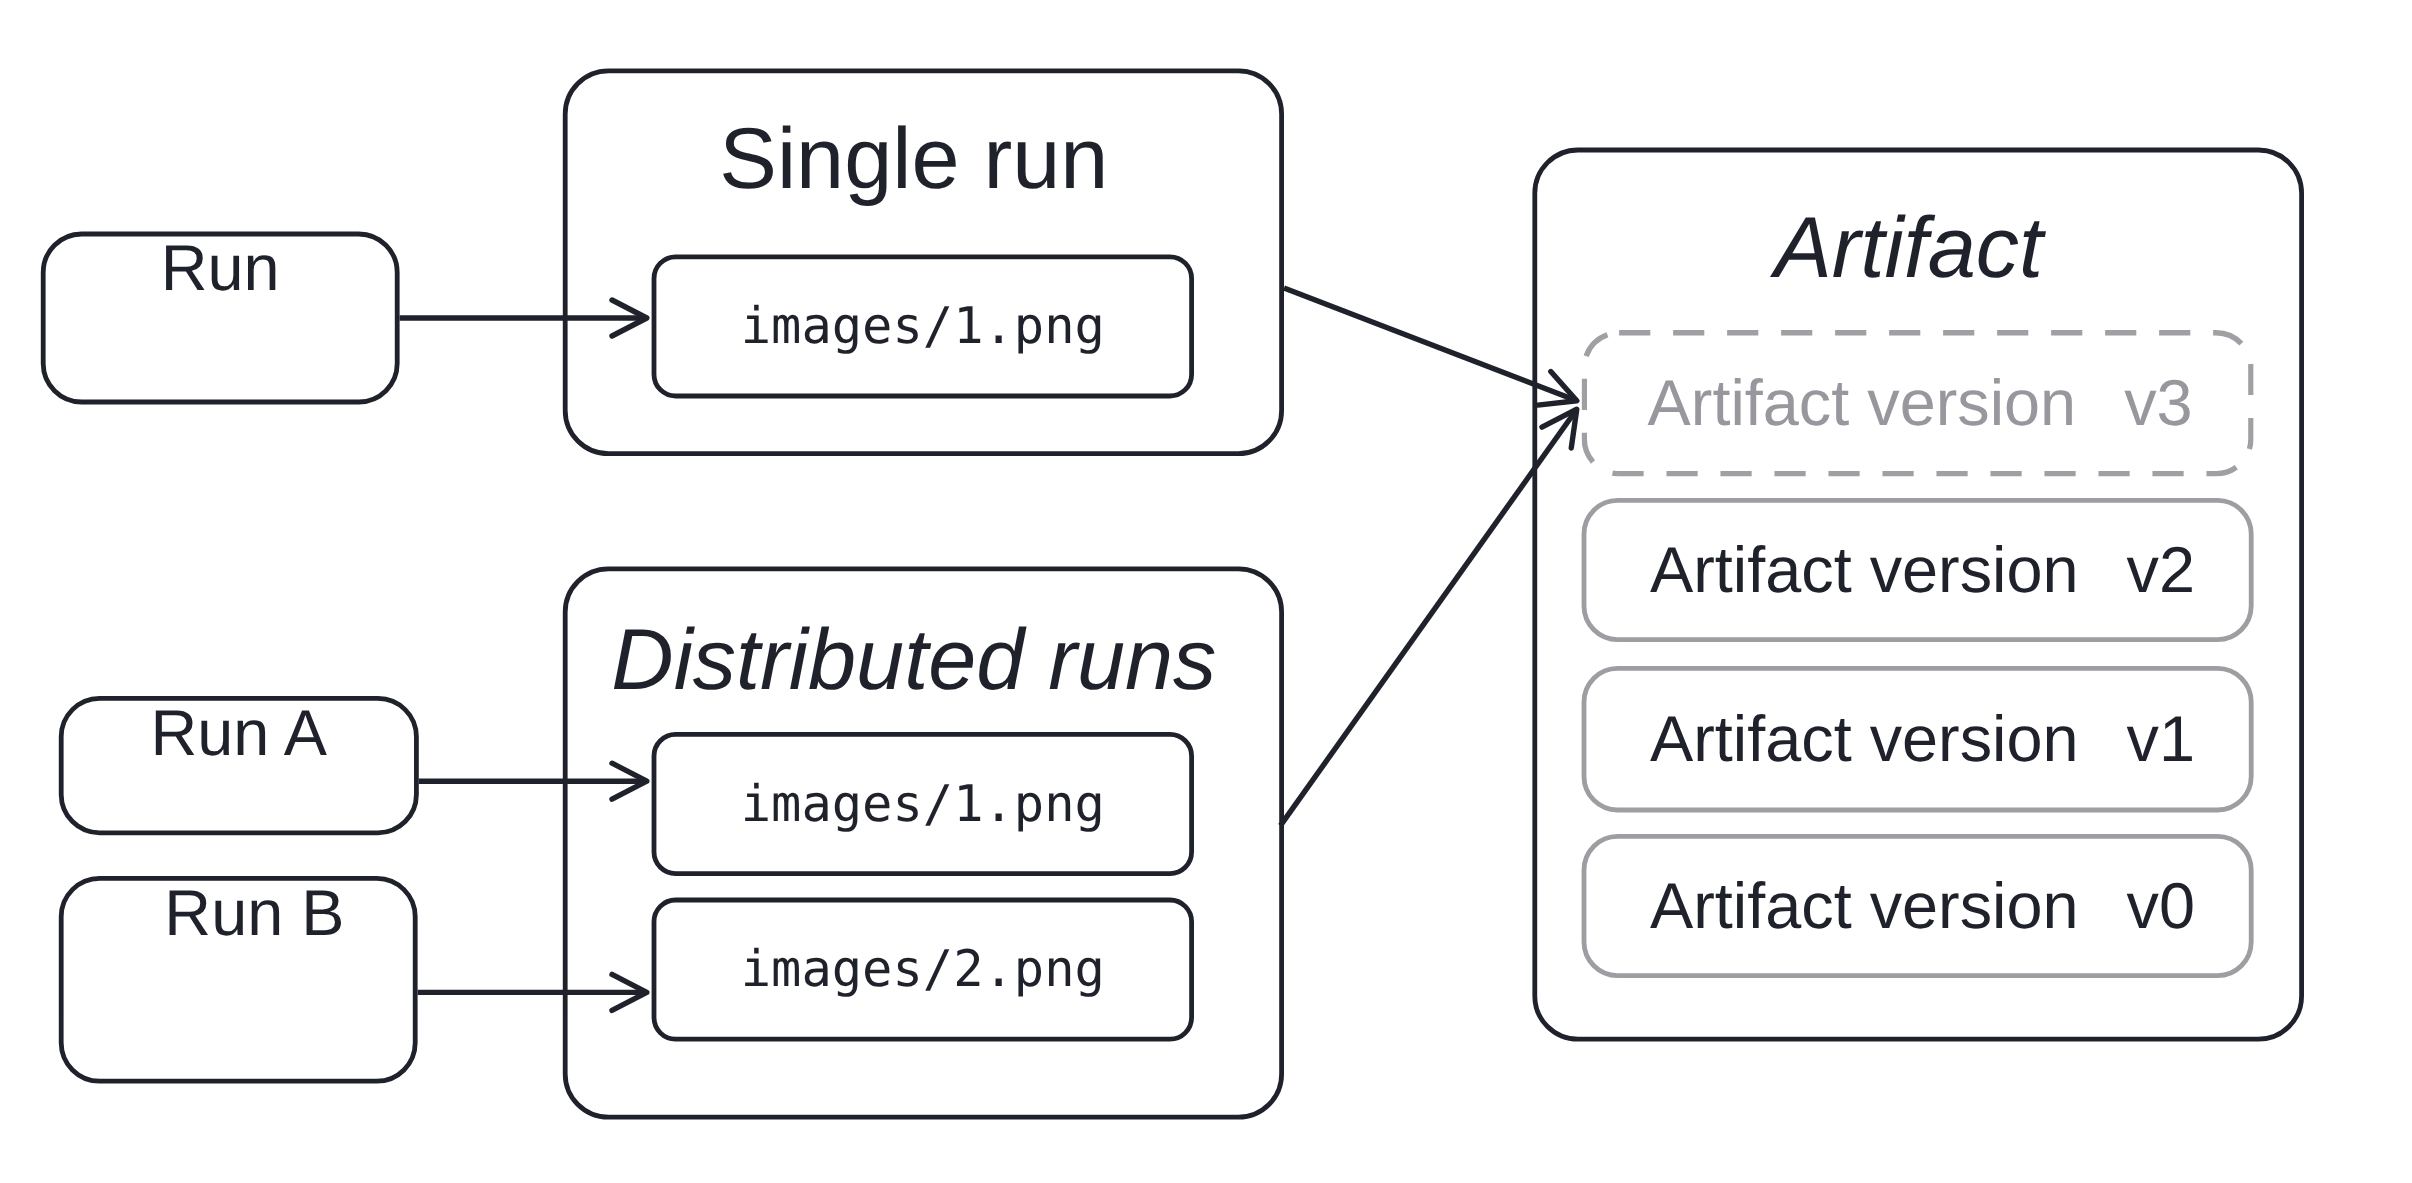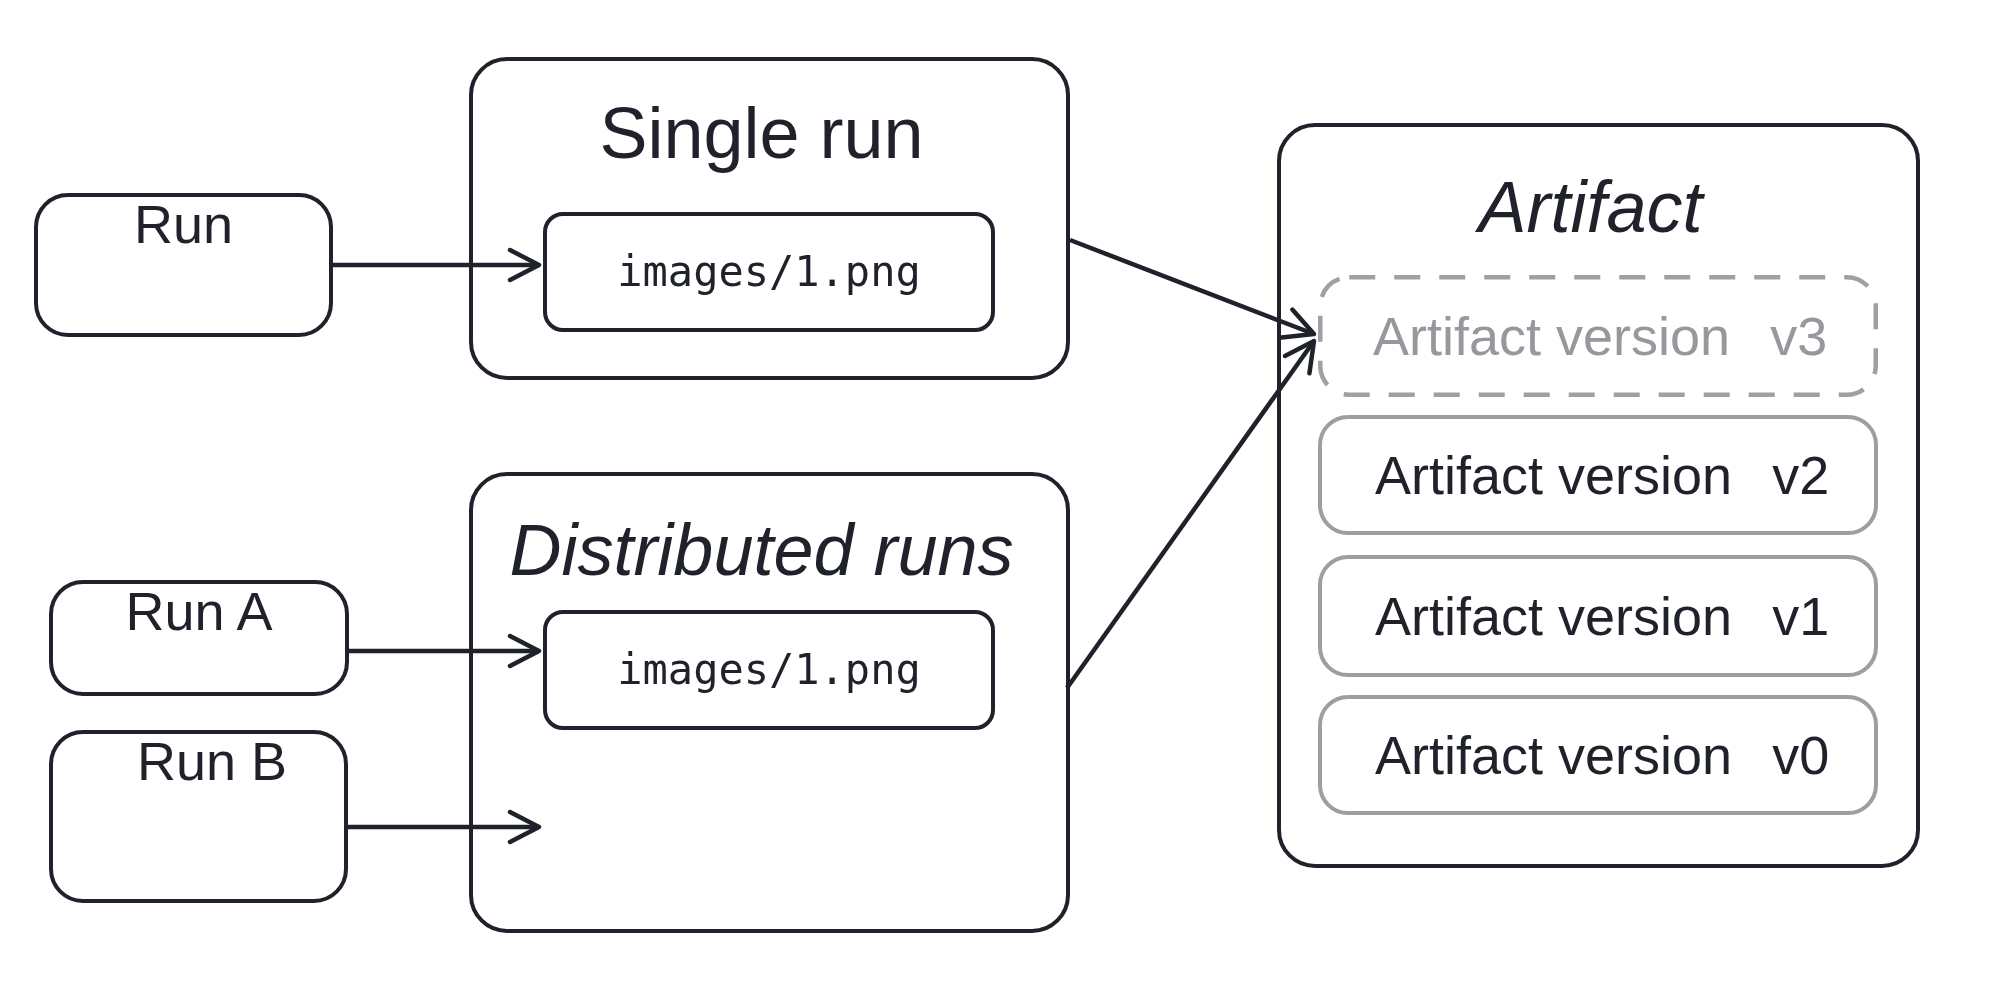--- a/index.html
+++ b/index.html
@@ -119,20 +119,23 @@
   <div class="file-box abs" style="left:543px; top:212px; width:452px; height:120px;">
     <span>images/1.png</span>
   </div>
 
   <div class="group abs" style="left:469px; top:472px; width:601px; height:461px;">
     <div class="group-title" style="top:41px;font-style:italic;">Distributed runs</div>
   </div>
   <div class="file-box abs" style="left:543px; top:610px; width:452px; height:120px;">
     <span>images/1.png</span>
   </div>
+  <div class="file-box abs" style="left:543px; top:748px; width:452px; height:120px;">
+    <span>images/2.png</span>
+  </div>
 
   <div class="group abs" style="left:1277px; top:123px; width:643px; height:745px;">
     <div class="group-title" style="top:47px;font-style:italic;">Artifact</div>
   </div>
 
   <div class="version dashed abs" style="left:1318px; top:275px; width:560px; height:122px;">
     <svg class="dashed-border-svg" viewBox="0 0 560 122">
       <rect x="2.25" y="2.25" width="555.5" height="117.5" rx="29" fill="none" stroke="#a0a0a4" stroke-width="4.5" stroke-dasharray="26 19"></rect>
     </svg>
     <span>Artifact version</span>

